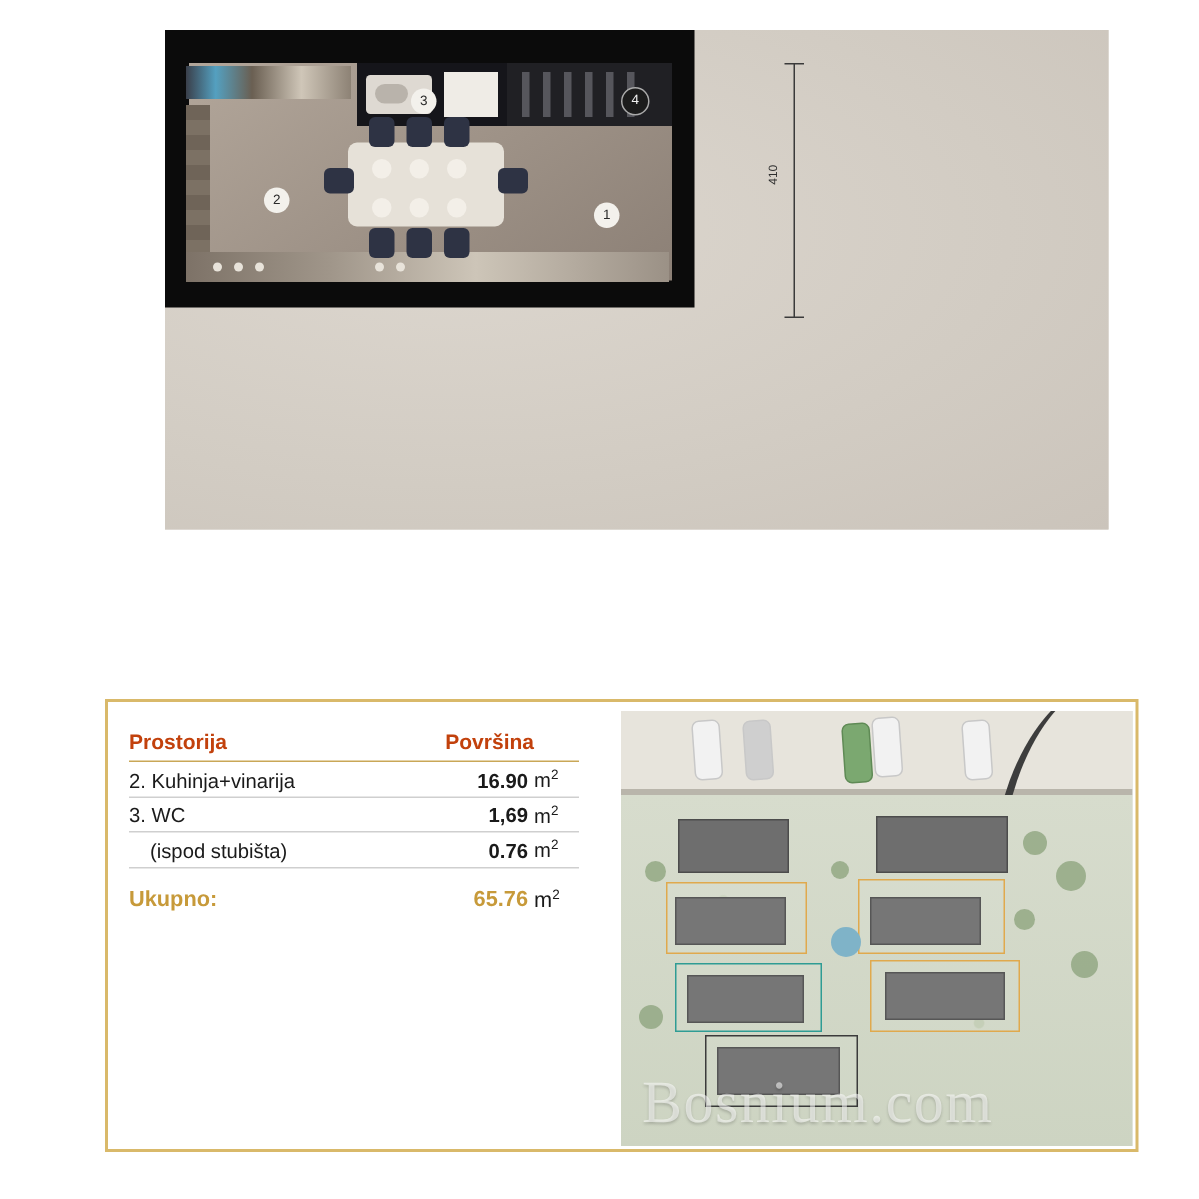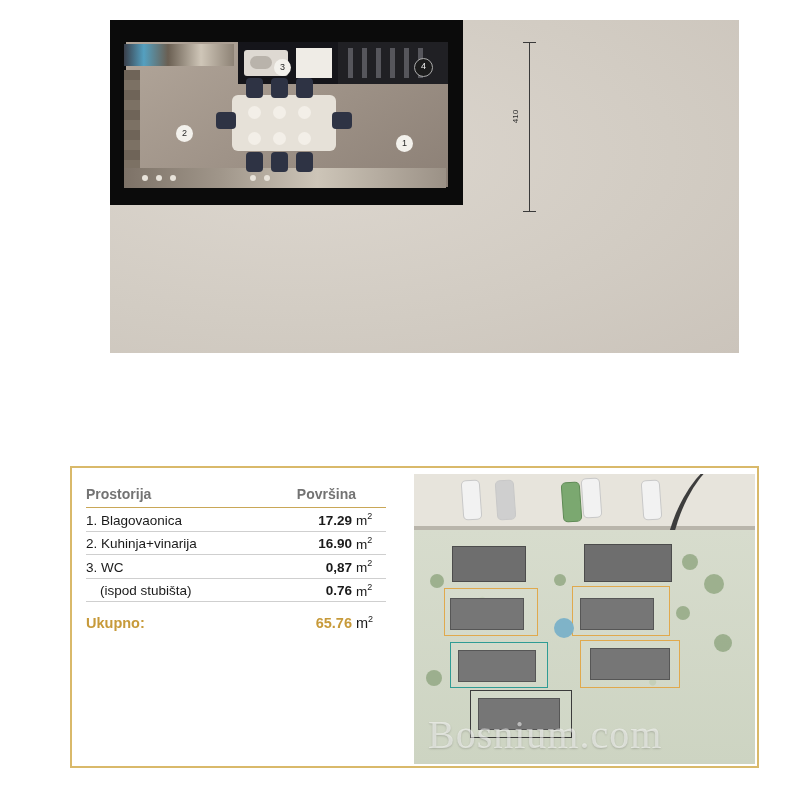--- a/index.html
+++ b/index.html
@@ -256,21 +256,21 @@
     height: 270px;
   }
   .tbl {
     width: 300px;
     border-collapse: collapse;
     font-size: 13.5px;
     color: #1a1a1a;
   }
   .tbl th {
     font-size: 14px;
-    color: #737373;
+    color: #c2410c;
     font-weight: bold;
     text-align: left;
     padding: 4px 0 5px 0;
     border-bottom: 1px solid #c9a757;
   }
   .tbl th.right { text-align: right; padding-right: 30px;}
   .tbl td {
     padding: 3px 0 3px 0;
     border-bottom: 1px solid #cfcfcf;
     vertical-align: bottom;
@@ -447,32 +447,27 @@
   <div class="table-area">
     <table class="tbl">
       <thead>
         <tr>
           <th>Prostorija</th>
           <th class="right" colspan="2">Površina</th>
         </tr>
       </thead>
       <tbody>
         <tr>
-          <td><span class="idx">1.</span> <span>Blagovaonica</span></td>
-          <td class="val">17.29</td>
-          <td class="unit"><span>m</span><sup>2</sup></td>
-        </tr>
-        <tr>
           <td><span class="idx">2.</span> <span>Kuhinja+vinarija</span></td>
           <td class="val">16.90</td>
           <td class="unit"><span>m</span><sup>2</sup></td>
         </tr>
         <tr>
           <td><span class="idx">3.</span> <span>WC</span></td>
-          <td class="val">0,87</td>
+          <td class="val">1,69</td>
           <td class="unit"><span>m</span><sup>2</sup></td>
         </tr>
         <tr>
           <td style="padding-left:14px;margin-top:40px;"><span>(ispod stubišta)</span></td>
           <td class="val">0.76</td>
           <td class="unit"><span>m</span><sup>2</sup></td>
         </tr>
         <tr class="total">
           <td>Ukupno:</td>
           <td class="val">65.76</td>

